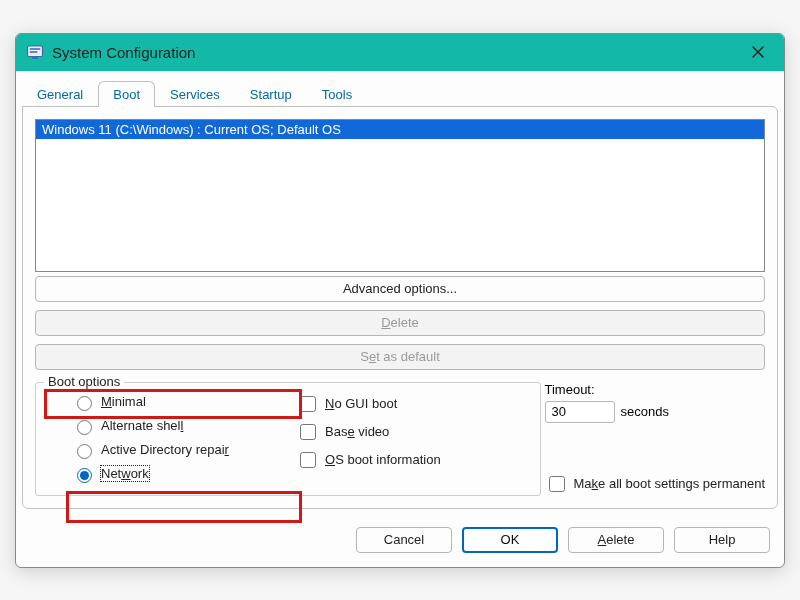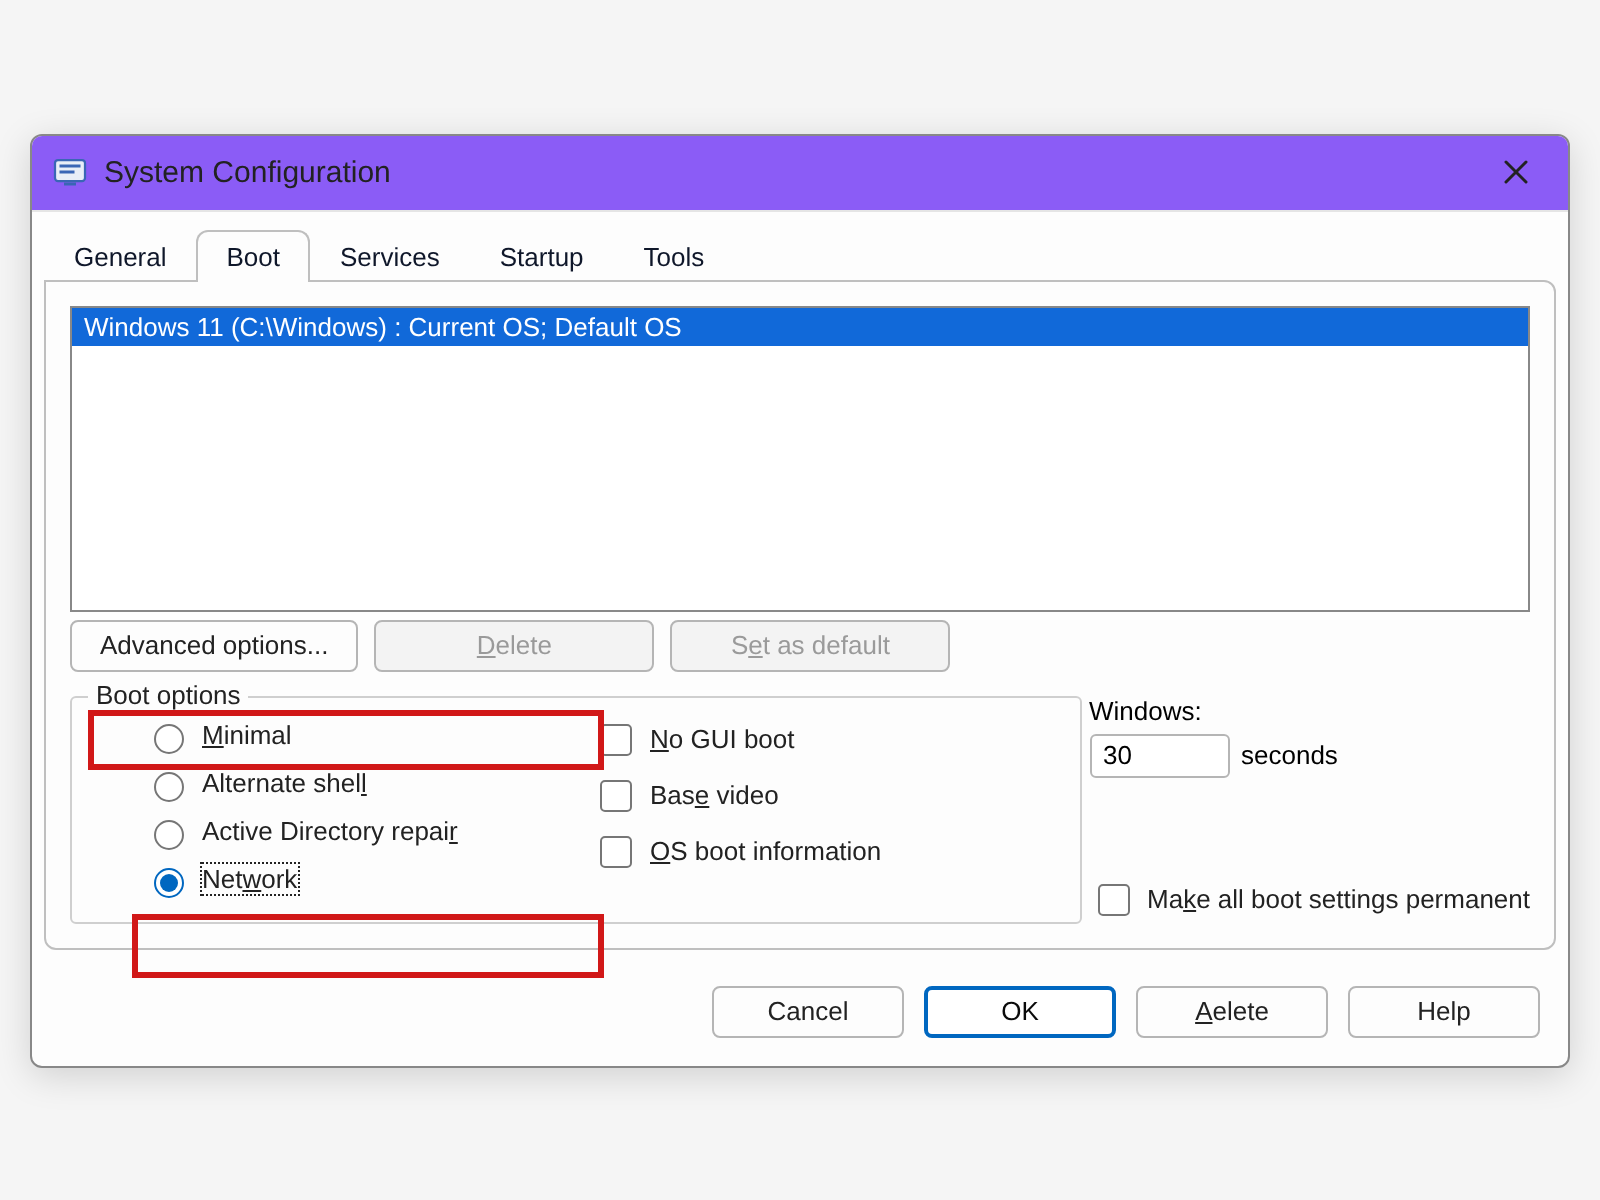--- a/index.html
+++ b/index.html
@@ -19,21 +19,21 @@
     border: 1px solid #888;
     border-radius: 6px;
     box-shadow: 0 4px 18px rgba(0,0,0,.15);
     overflow: hidden;
   }
   .titlebar {
     display: flex;
     align-items: center;
     height: 38px;
     padding: 0 10px;
-    background: #8b5cf6;
+    background: #14b8a6;
     border-bottom: 1px solid #e5e5e5;
   }
   .title-icon {
     width: 18px; height: 18px;
     margin-right: 8px;
     display: inline-flex; align-items: center; justify-content: center;
   }
   .title-text { font-size: 15px; color:#222; }
   .close-btn {
     margin-left: auto;
@@ -48,21 +48,21 @@
     display: flex;
     align-items: flex-end;
     padding: 8px 6px 0 6px;
     gap: 0;
   }
   .tab {
     padding: 5px 14px;
     border: 1px solid transparent;
     border-bottom: none;
     font-size: 13px;
-    color: #0f172a;
+    color: #0369a1;
     cursor: pointer;
     position: relative;
     top: 1px;
     background: transparent;
     text-align: center;
   }
   .tab.active {
     border-color: #bfbfbf;
     border-radius: 6px 6px 0 0;
     background: #fdfdfd;
@@ -88,20 +88,21 @@
     color: #fff;
     background: #1169d9;
     font-size: 13px;
     white-space: nowrap;
   }
 
   .btn-row {
     display: flex;
     gap: 8px;
     margin-top: 4px;
+    flex-direction: column;
   }
   .btn {
     min-width: 140px;
     height: 26px;
     border: 1px solid #b5b5b5;
     border-radius: 4px;
     background: #fdfdfd;
     font-size: 13px;
     color: #222;
     cursor: pointer;
@@ -286,21 +287,21 @@
             </label>
             <label class="chk">
               <input type="checkbox" style="">
               <span class="label-span"><span></span><span class="ul">O</span><span>S boot information</span></span>
             </label>
           </div>
         </div>
       </div>
 
       <div class="timeout-block">
-        <span>Windows:</span>
+        <span>Timeout:</span>
         <div class="timeout-row">
           <input class="timeout-input" value="30" style="">
           <span>seconds</span>
         </div>
         <label class="chk make-perm">
           <input type="checkbox" style="">
           <span class="label-span"><span>Ma</span><span class="ul">k</span><span>e all boot settings permanent</span></span>
         </label>
       </div>
 

